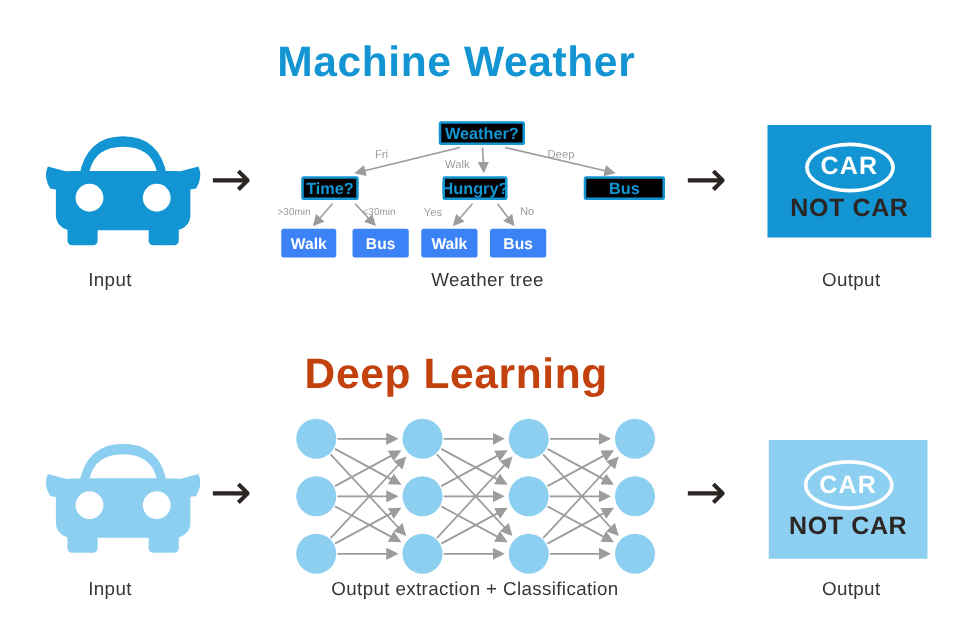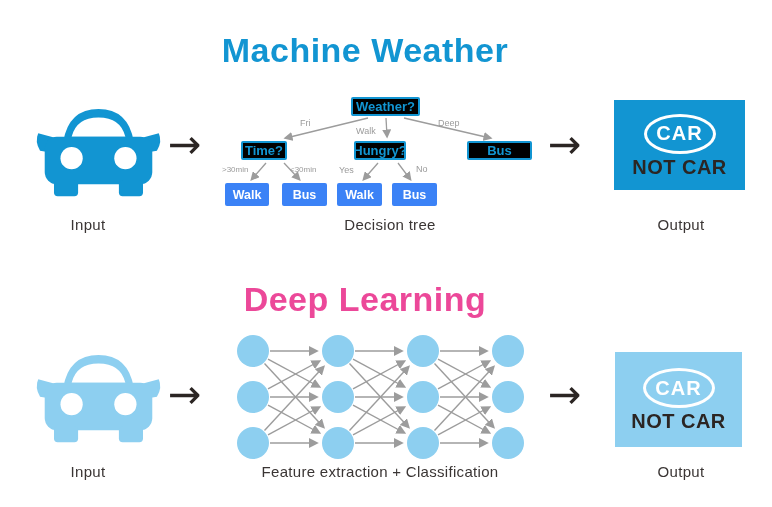--- a/index.html
+++ b/index.html
@@ -6,21 +6,21 @@
   .canvas{
     position:relative;width:772px;height:507px;background:#fff;overflow:hidden;
     font-family:"Liberation Sans","DejaVu Sans",sans-serif;
   }
   .abs{position:absolute;}
   .section-title{
     left:0;top:0;width:730px;text-align:center;
     font-size:34px;font-weight:800;letter-spacing:0.5px;line-height:1;
   }
   .title-blue{color:#1295d2;}
-  .title-lblue{color:#ec4899;}
+  .title-lblue{color:#c2410c;}
   .car{width:133px;height:102px;}
   .car-blue{color:#1295d2;}
   .car-lblue{color:#8dcff0;}
   .flow-arrow{
     font-family:"DejaVu Sans",sans-serif;
     font-size:40px;line-height:1;color:#2b2523;font-weight:400;
   }
   
   .tree{left:220px;top:95px;width:320px;height:118px;}
   .tree svg{position:absolute;left:0;top:0;}
@@ -121,21 +121,21 @@
   <div class="abs flow-arrow" style="left:548px;top:124px;">→</div>
 
   <div class="abs outbox outbox-blue" style="left:614px;top:100px;width:131px;height:90px;">
     <div class="car-ellipse">
       <span>CAR</span>
     </div>
     <div class="notcar">NOT CAR</div>
   </div>
 
   <div class="abs caption" style="left:38px;top:217px;width:100px;">Input</div>
-  <div class="abs caption" style="left:270px;top:217px;width:240px;">Decision tree</div>
+  <div class="abs caption" style="left:270px;top:217px;width:240px;">Weather tree</div>
   <div class="abs caption" style="left:631px;top:217px;width:100px;">Output</div>
 
   <div class="abs section-title title-lblue" style="top:282px;">Deep Learning</div>
 
   <svg class="abs car car-lblue" style="left:32px;top:343px;" viewBox="0 0 140 110">
     <use href="#car-shape"></use>
   </svg>
 
   <div class="abs flow-arrow" style="left:168px;top:374px;">→</div>
 
@@ -189,16 +189,16 @@
   <div class="abs flow-arrow" style="left:548px;top:374px;">→</div>
 
   <div class="abs outbox outbox-lblue" style="left:615px;top:352px;width:127px;height:95px;">
     <div class="car-ellipse">
       <span>CAR</span>
     </div>
     <div class="notcar">NOT CAR</div>
   </div>
 
   <div class="abs caption" style="left:38px;top:464px;width:100px;">Input</div>
-  <div class="abs caption" style="left:155px;top:464px;width:450px;">Feature extraction + Classification</div>
+  <div class="abs caption" style="left:155px;top:464px;width:450px;">Output extraction + Classification</div>
   <div class="abs caption" style="left:631px;top:464px;width:100px;">Output</div>
 
 </div>
 
 </body></html>

